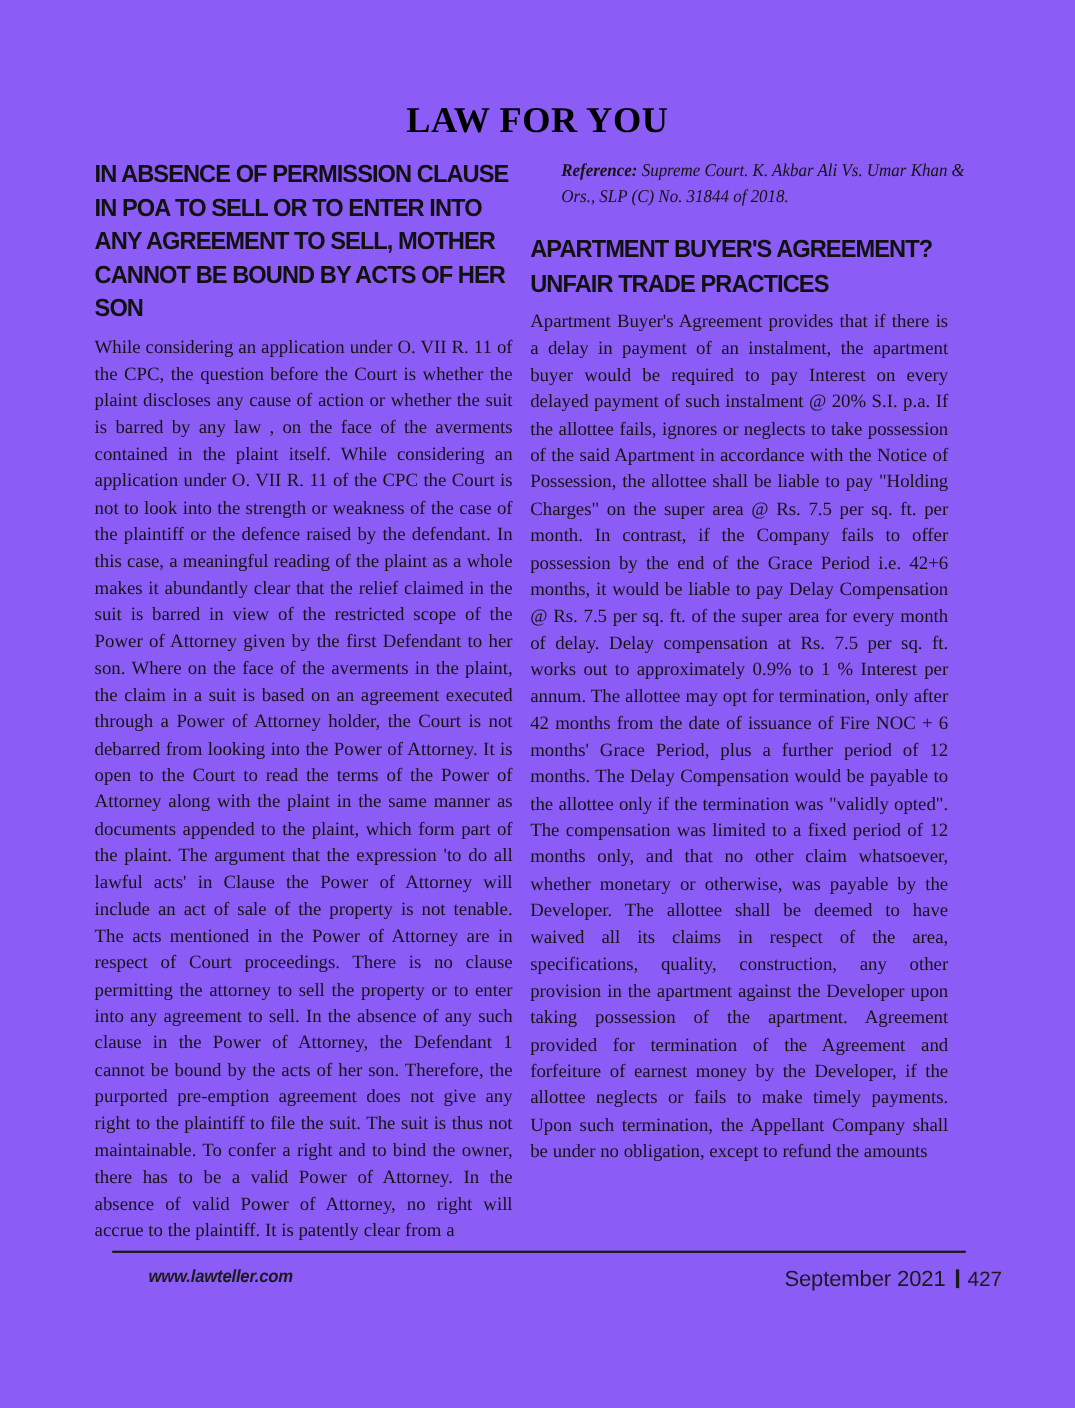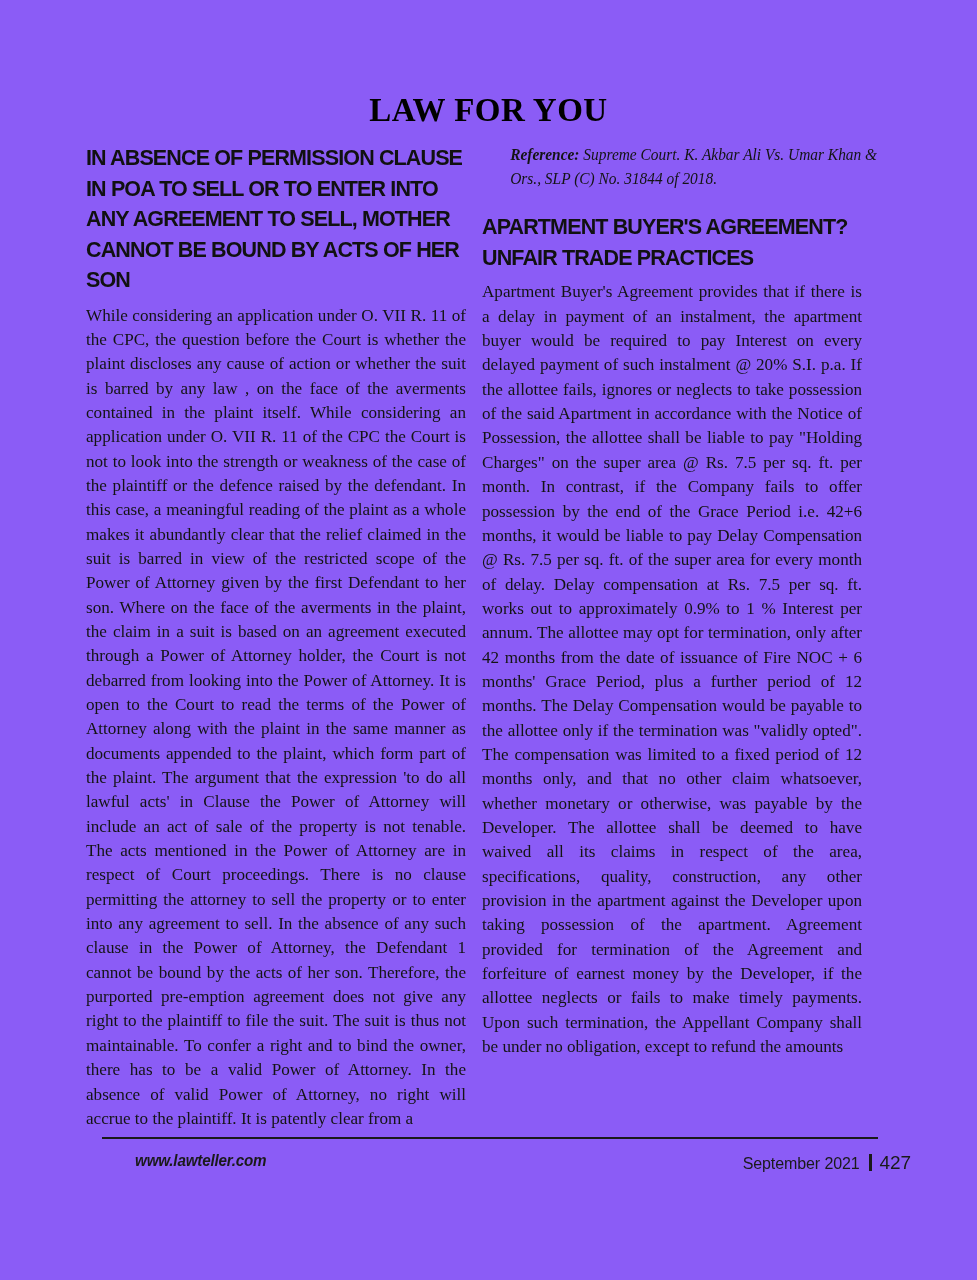--- a/index.html
+++ b/index.html
@@ -133,21 +133,21 @@
   .footer-right {
     position: absolute;
     right: 0;
     top: 0;
     display: flex;
     align-items: baseline;
     gap: 0;
     white-space: nowrap;
   }
   .footer-date {
-    font-size: 16px;
+    font-size: 20px;
     letter-spacing: -0.1px;
   }
   .footer-sep {
     display: inline-block;
     width: 3px;
     height: 17px;
     background: #1a1a1a;
     margin: 0 8px 0 9px;
     position: relative;
     top: 2px;

